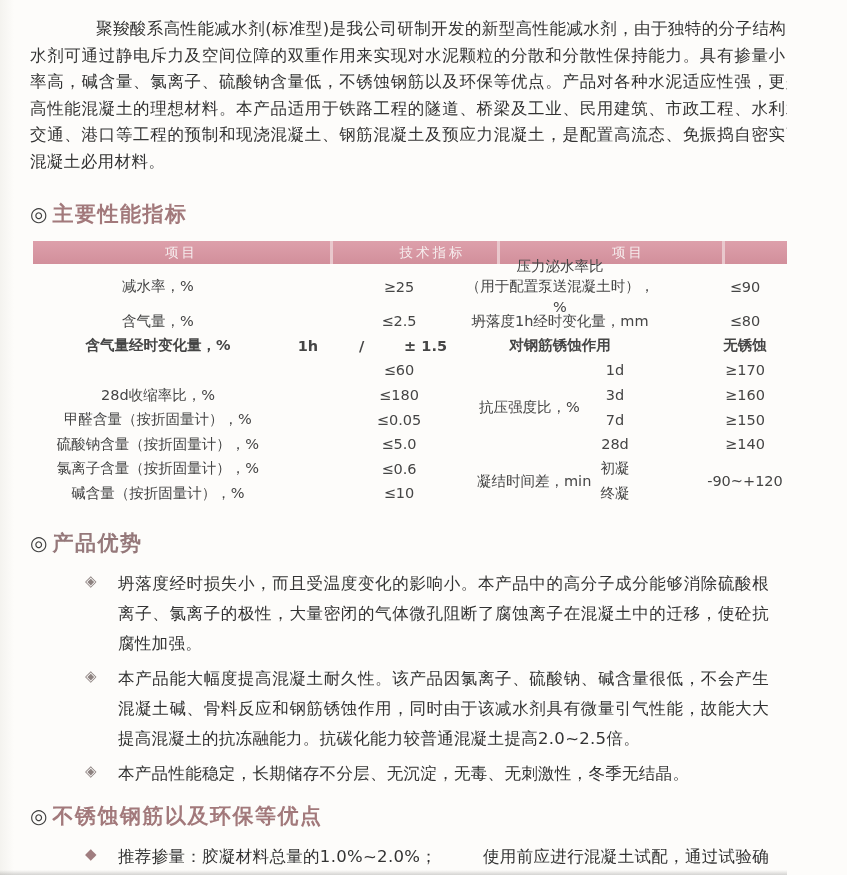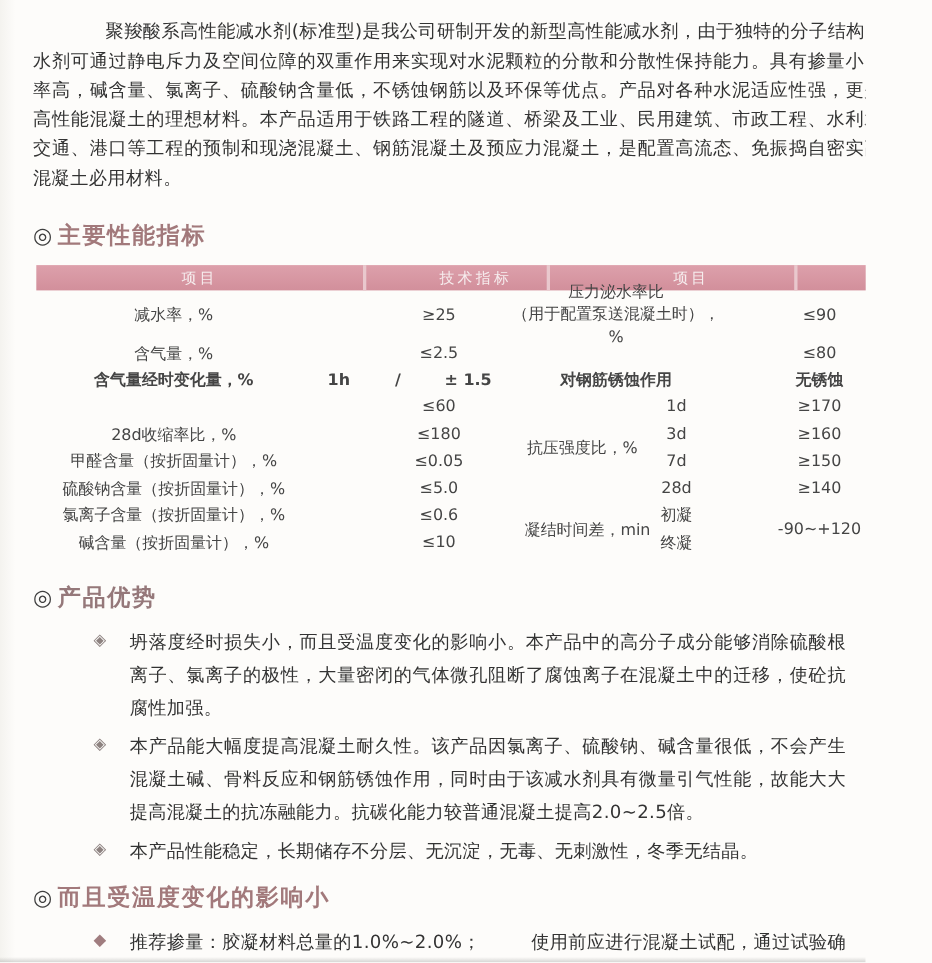--- a/index.html
+++ b/index.html
@@ -175,20 +175,21 @@
         <span class="lab">碱含量（按折固量计），%</span>
       </div>
       <div class="lval row9">≤10</div>
 
       <div class="r-lab2">
         <div>压力泌水率比</div>
         <div>（用于配置泵送混凝土时），%</div>
       </div>
       <div class="r-val1">≤90</div>
 
+      <div class="rc3 row2">坍落度1h经时变化量，mm</div>
       <div class="rc4 row2">≤80</div>
 
       <div class="rc3 row3">对钢筋锈蚀作用</div>
       <div class="rc4 row3">无锈蚀</div>
 
       <div class="grp-strength">抗压强度比，%</div>
       <div class="age row4">1d</div>
       <div class="rc4 row4">≥170</div>
       <div class="age row5">3d</div>
       <div class="rc4 row5">≥160</div>
@@ -218,21 +219,21 @@
       <span class="btext">本产品能大幅度提高混凝土耐久性。该产品因氯离子、硫酸钠、碱含量很低，不会产生混凝土碱、骨料反应和钢筋锈蚀作用，同时由于该减水剂具有微量引气性能，故能大大提高混凝土的抗冻融能力。抗碳化能力较普通混凝土提高2.0~2.5倍。</span>
     </div>
     <div class="bullet">
       <span class="bicon">◈</span>
       <span class="btext">本产品性能稳定，长期储存不分层、无沉淀，无毒、无刺激性，冬季无结晶。</span>
     </div>
   </div>
 
   <div class="sec-head h-use">
     <span class="marker">◎</span>
-    <span class="sec-head-label">而且受温度变化的影响小</span>
+    <span class="sec-head-label">不锈蚀钢筋以及环保等优点</span>
   </div>
   <div class="blist use-sec">
     <div class="bullet">
       <span class="bicon">◆</span>
       <span class="btext"><span>推荐掺量：胶凝材料总量的1.0%~2.0%；</span><span class="use-gap"></span><span>使用前应进行混凝土试配，通过试验确定具体掺量。</span></span>
     </div>
   </div>
 
 </div>
 

